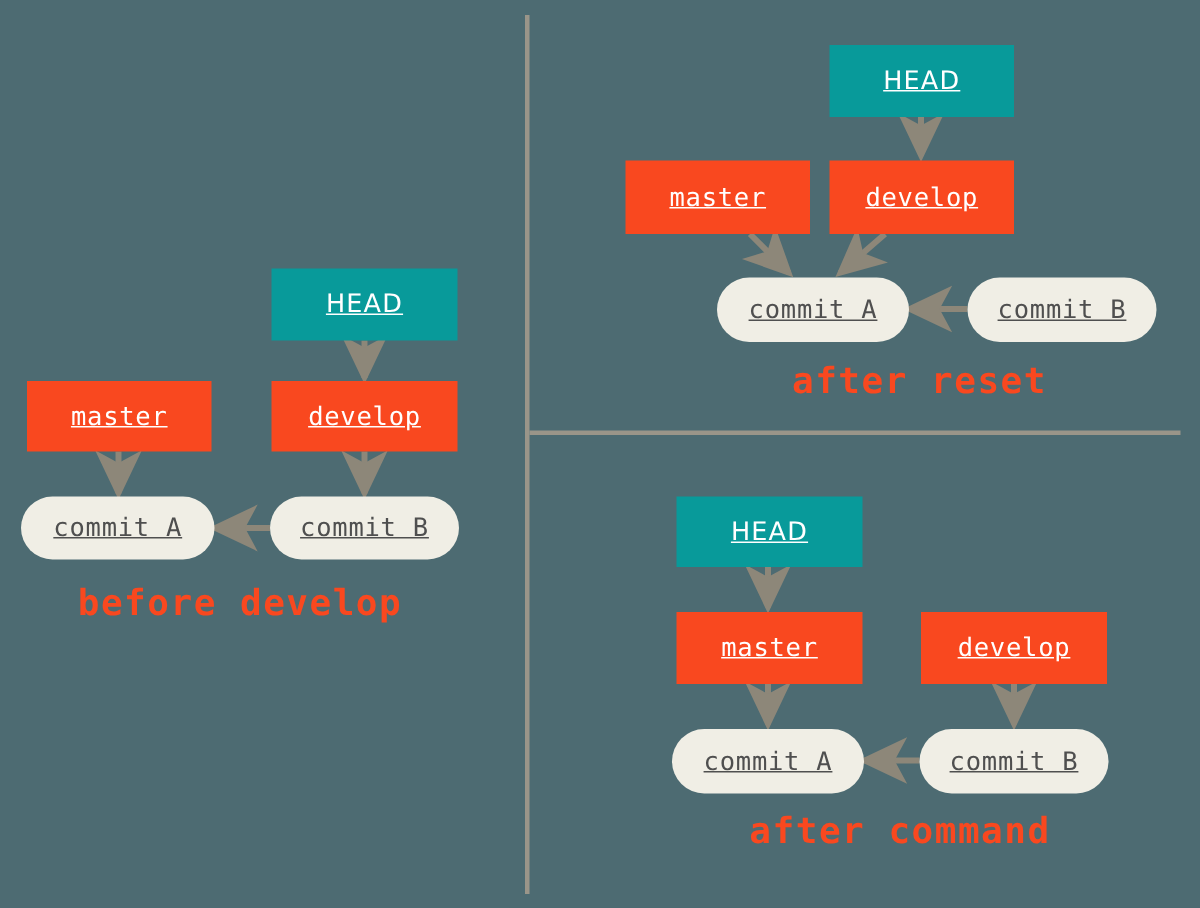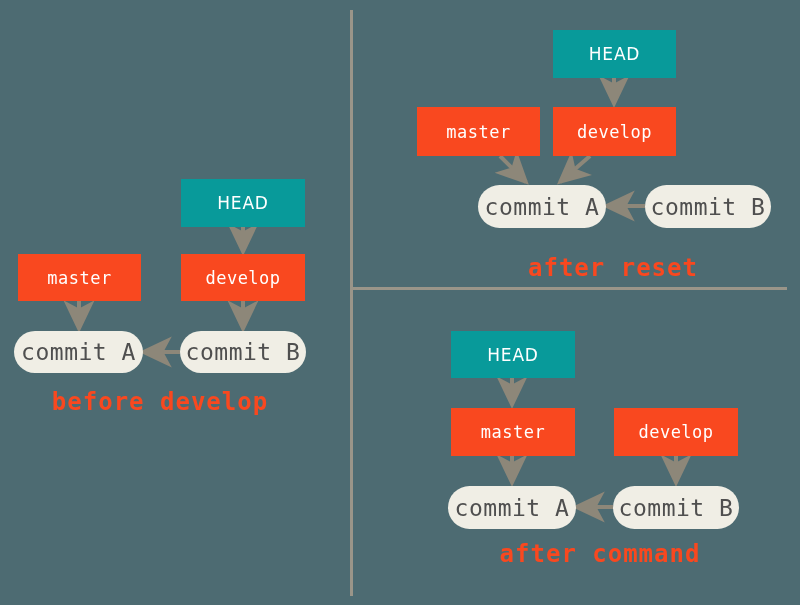--- a/index.html
+++ b/index.html
@@ -21,37 +21,38 @@
   }
   .node {
     position: absolute;
     display: flex;
     align-items: center;
     justify-content: center;
     box-sizing: border-box;
     font-family: "DejaVu Sans Mono", "Liberation Mono", monospace;
     letter-spacing: 0.5px;
     white-space: nowrap;
+    text-decoration: underline;
   }
   .node.head {
     background: #089a9a;
     color: #ffffff;
     font-family: "DejaVu Sans", "Liberation Sans", sans-serif;
     font-size: 17px;
     letter-spacing: 0.8px;
   }
   .node.branch {
     background: #f9481f;
     color: #ffffff;
     font-size: 17px;
   }
   .node.commit {
     background: #f0eee5;
     color: #4f4f4f;
-    font-size: 23px;
+    font-size: 17px;
     border-radius: 999px;
   }
   .caption {
     position: absolute;
     color: #f9481f;
     font-family: "DejaVu Sans Mono", "Liberation Mono", monospace;
     font-weight: bold;
     font-size: 24px;
     letter-spacing: 1px;
     white-space: nowrap;
@@ -102,21 +103,21 @@
   <div class="node branch" style="left:181px; top:254px; width:124px; height:47px;">develop</div>
   <div class="node commit" style="left:14px; top:331px; width:129px; height:42px;">commit A</div>
   <div class="node commit" style="left:180px; top:331px; width:126px; height:42px;">commit B</div>
   <div class="caption" style="left:20px; top:388px; width:280px;">before develop</div>
 
   <div class="node head" style="left:553px; top:30px; width:123px; height:48px;">HEAD</div>
   <div class="node branch" style="left:417px; top:107px; width:123px; height:49px;">master</div>
   <div class="node branch" style="left:553px; top:107px; width:123px; height:49px;">develop</div>
   <div class="node commit" style="left:478px; top:185px; width:128px; height:43px;">commit A</div>
   <div class="node commit" style="left:645px; top:185px; width:126px; height:43px;">commit B</div>
-  <div class="caption" style="left:500px; top:240px; width:226px;margin-top:14px;">after reset</div>
+  <div class="caption" style="left:500px; top:240px; width:226px;">after reset</div>
 
   <div class="node head" style="left:451px; top:331px; width:124px; height:47px;">HEAD</div>
   <div class="node branch" style="left:451px; top:408px; width:124px; height:48px;">master</div>
   <div class="node branch" style="left:614px; top:408px; width:124px; height:48px;">develop</div>
   <div class="node commit" style="left:448px; top:486px; width:128px; height:43px;">commit A</div>
   <div class="node commit" style="left:613px; top:486px; width:126px; height:43px;">commit B</div>
   <div class="caption" style="left:470px; top:540px; width:260px;">after command</div>
 
 </div>
 

